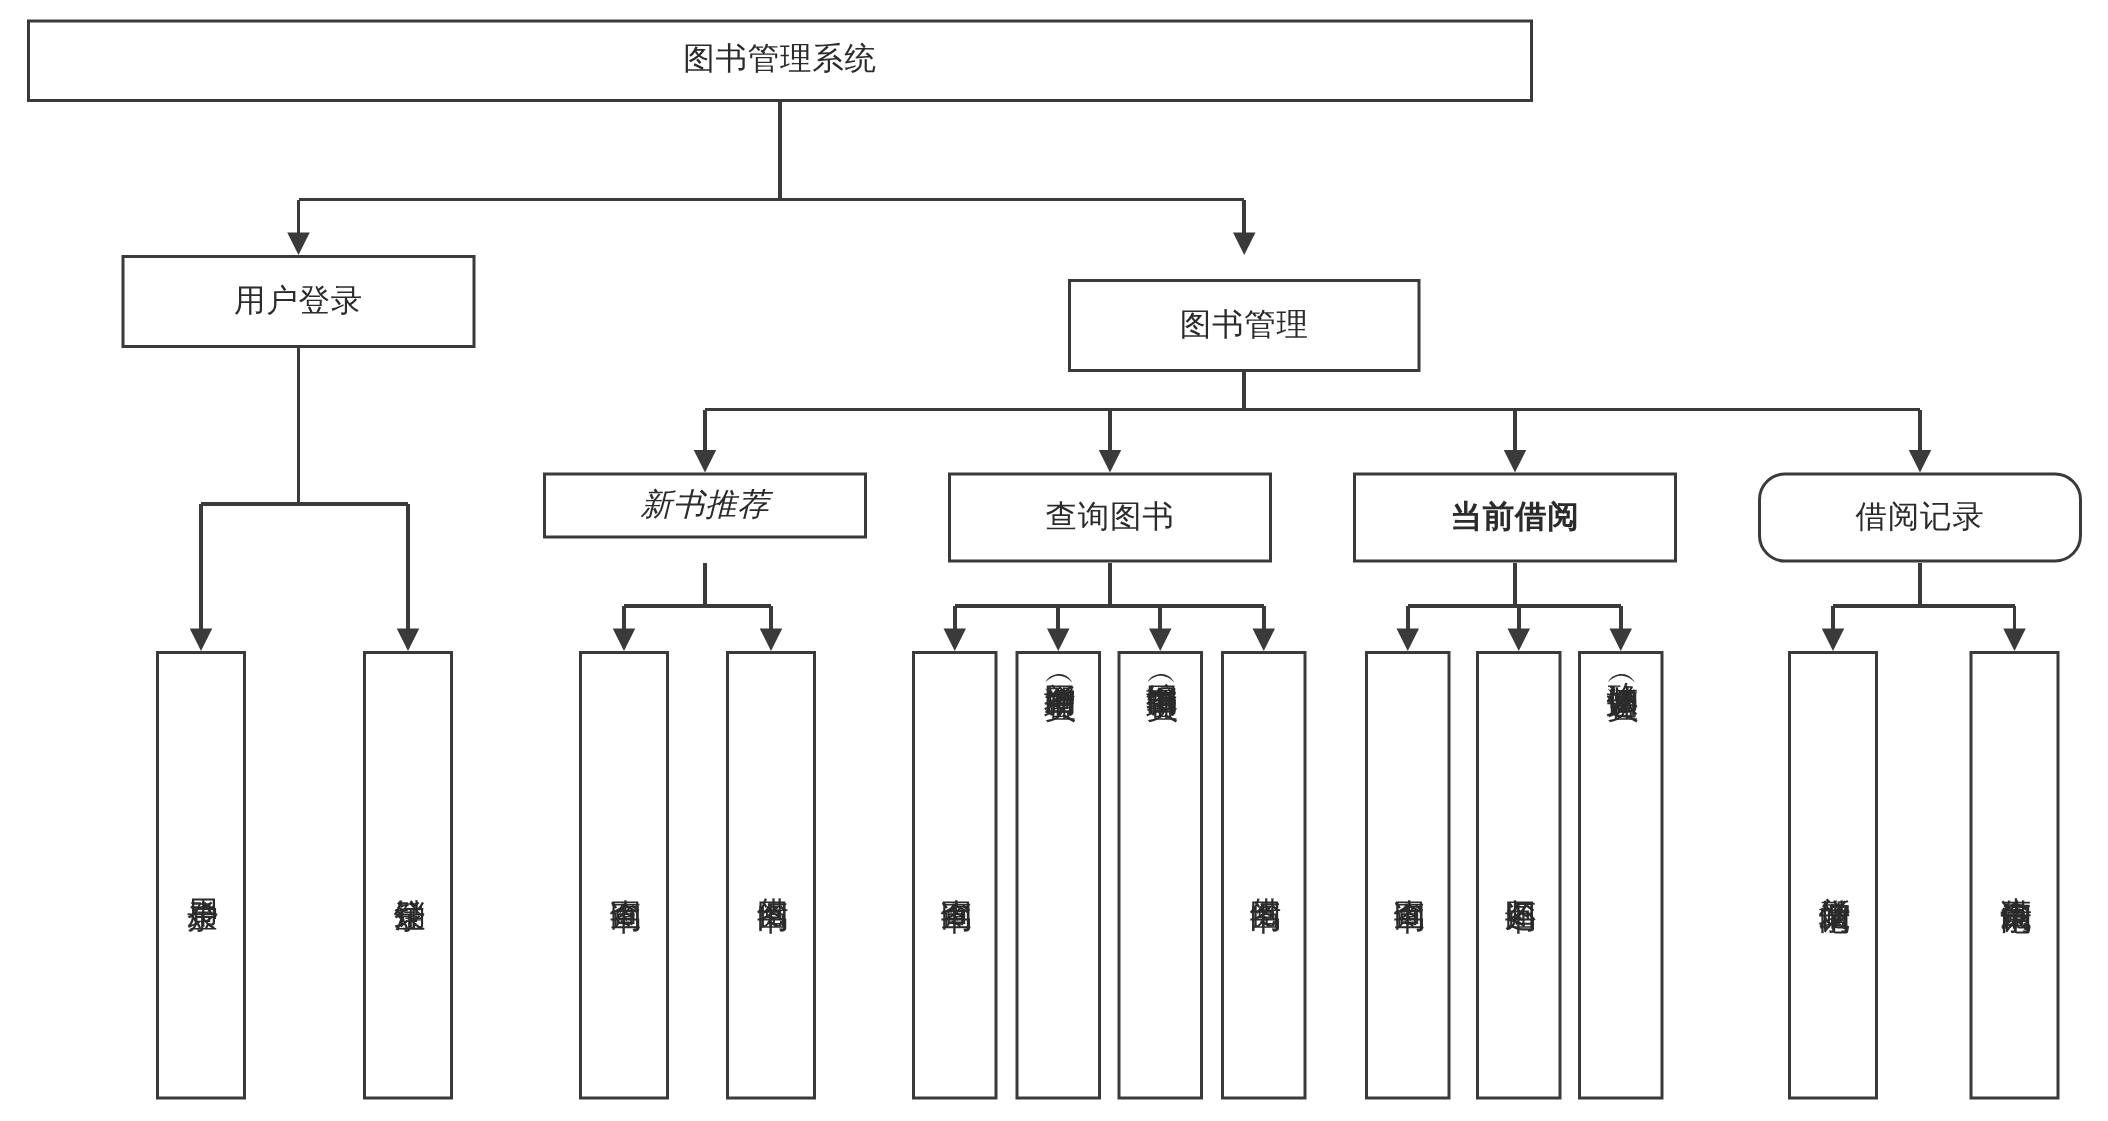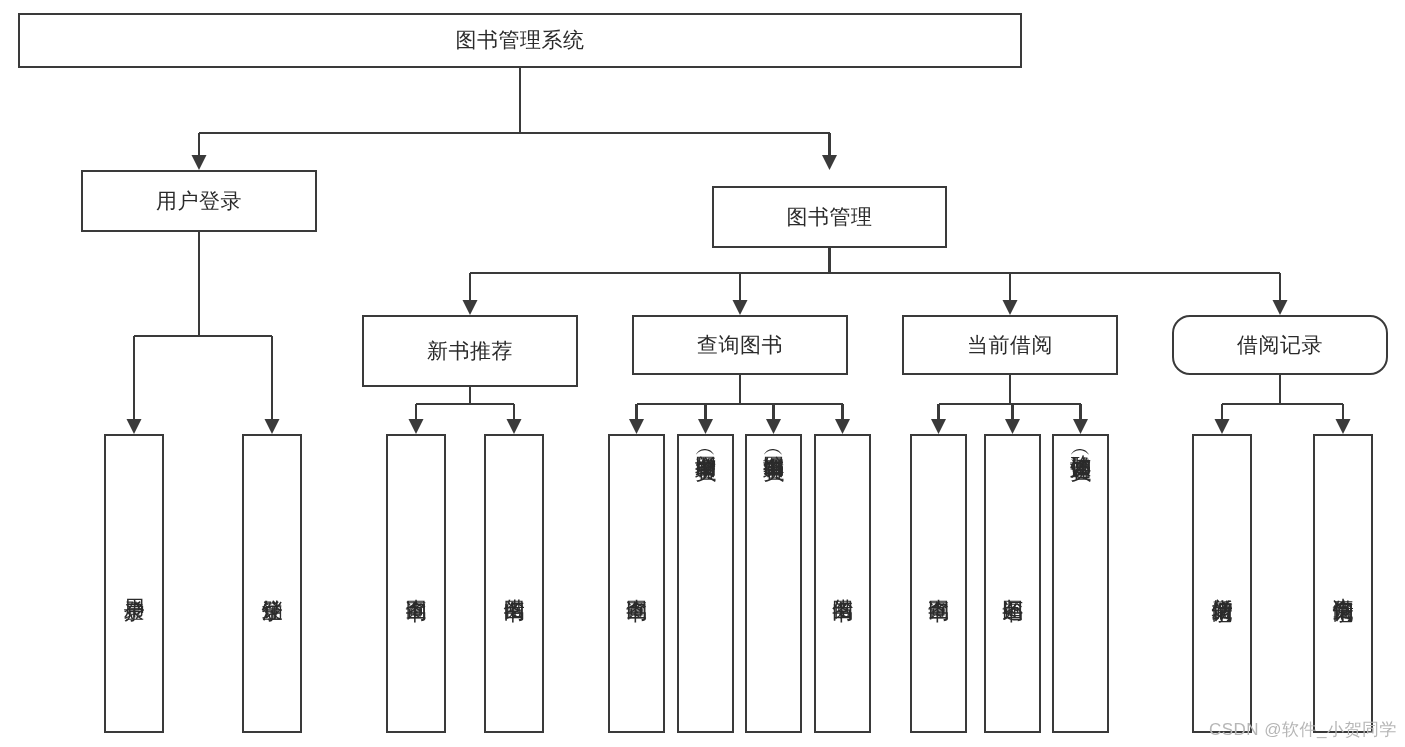--- a/index.html
+++ b/index.html
@@ -140,28 +140,28 @@
   <div id="nodes-layer">
       <div class="node-box horizontal" style="left: 18px; top: 13px; width: 1004px; height: 55px; border-color: rgb(58, 58, 58); background: rgb(255, 255, 255);">
         <span class="node-label" style="color: rgb(43, 43, 43);">图书管理系统</span>
       </div>
       <div class="node-box horizontal" style="left: 81px; top: 170px; width: 236px; height: 62px; border-color: rgb(58, 58, 58); background: rgb(255, 255, 255);">
         <span class="node-label" style="color: rgb(43, 43, 43);">用户登录</span>
       </div>
       <div class="node-box horizontal" style="left: 712px; top: 170px; width: 235px; height: 62px; border-color: rgb(58, 58, 58); background: rgb(255, 255, 255); margin-top: 16px;">
         <span class="node-label" style="color: rgb(43, 43, 43);">图书管理</span>
       </div>
-      <div class="node-box horizontal" style="left: 362px; top: 315px; width: 216px; height: 72px; border-color: rgb(58, 58, 58); background: rgb(255, 255, 255);">
+      <div class="node-box horizontal" style="left: 362px; top: 315px; width: 216px; height: 44px; border-color: rgb(58, 58, 58); background: rgb(255, 255, 255); font-style: italic;">
         <span class="node-label" style="color: rgb(43, 43, 43);">新书推荐</span>
       </div>
       <div class="node-box horizontal" style="left: 632px; top: 315px; width: 216px; height: 60px; border-color: rgb(58, 58, 58); background: rgb(255, 255, 255);">
         <span class="node-label" style="color: rgb(43, 43, 43);">查询图书</span>
       </div>
       <div class="node-box horizontal" style="left: 902px; top: 315px; width: 216px; height: 60px; border-color: rgb(58, 58, 58); background: rgb(255, 255, 255);">
-        <span class="node-label" style="color: rgb(43, 43, 43);">当前借阅</span>
+        <span class="node-label" style="color: rgb(43, 43, 43); font-weight: bold;">当前借阅</span>
       </div>
       <div class="node-box horizontal" style="left: 1172px; top: 315px; width: 216px; height: 60px; border-color: rgb(58, 58, 58); background: rgb(255, 255, 255); border-radius: 18px;">
         <span class="node-label" style="color: rgb(43, 43, 43);">借阅记录</span>
       </div>
       <div class="node-box vertical leaf-mid" style="left: 104px; top: 434px; width: 60px; height: 299px; border-color: rgb(58, 58, 58); background: rgb(255, 255, 255);">
         <span class="node-label" style="color: rgb(43, 43, 43);">用户登录</span>
       </div>
       <div class="node-box vertical leaf-mid" style="left: 242px; top: 434px; width: 60px; height: 299px; border-color: rgb(58, 58, 58); background: rgb(255, 255, 255);">
         <span class="node-label" style="color: rgb(43, 43, 43);">注销登录</span>
       </div>
@@ -192,14 +192,13 @@
       <div class="node-box vertical leaf-top" style="left: 1052px; top: 434px; width: 57px; height: 299px; border-color: rgb(58, 58, 58); background: rgb(255, 255, 255);">
         <span class="node-label" style="color: rgb(43, 43, 43);">确认归还（管理员）</span>
       </div>
       <div class="node-box vertical leaf-mid" style="left: 1192px; top: 434px; width: 60px; height: 299px; border-color: rgb(58, 58, 58); background: rgb(255, 255, 255);">
         <span class="node-label" style="color: rgb(43, 43, 43);">新增借阅记录</span>
       </div>
       <div class="node-box vertical leaf-mid" style="left: 1313px; top: 434px; width: 60px; height: 299px; border-color: rgb(58, 58, 58); background: rgb(255, 255, 255);">
         <span class="node-label" style="color: rgb(43, 43, 43);">查询借阅记录</span>
       </div>
     </div>
-  <div id="watermark">CSDN @软件_小贺同学</div>
 </div>
 
 </body></html>

